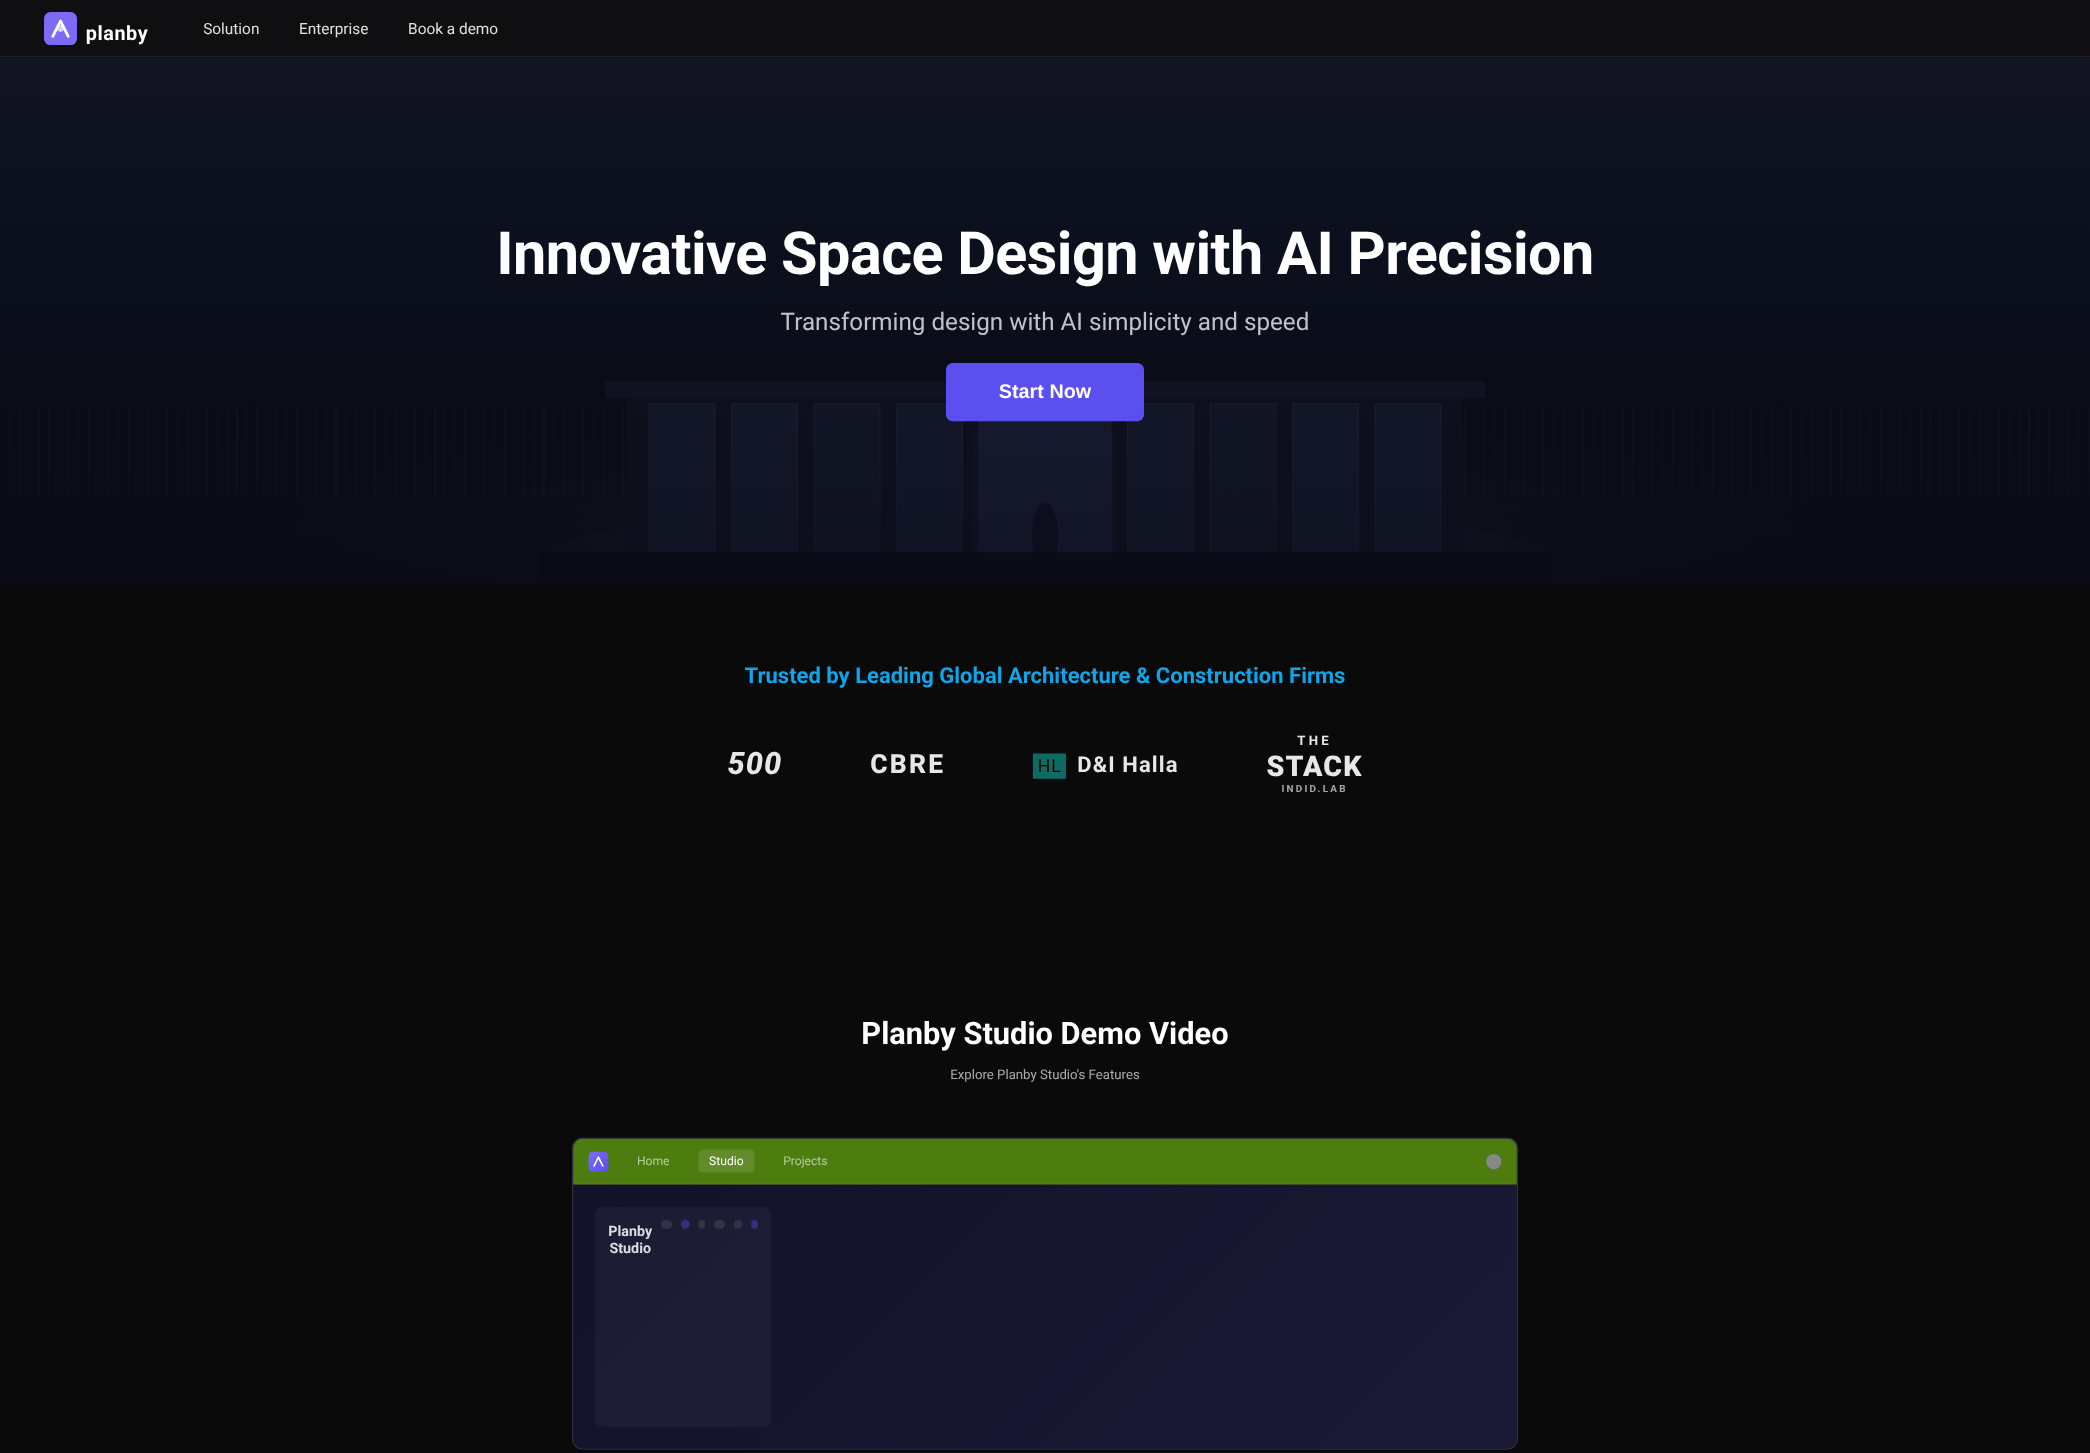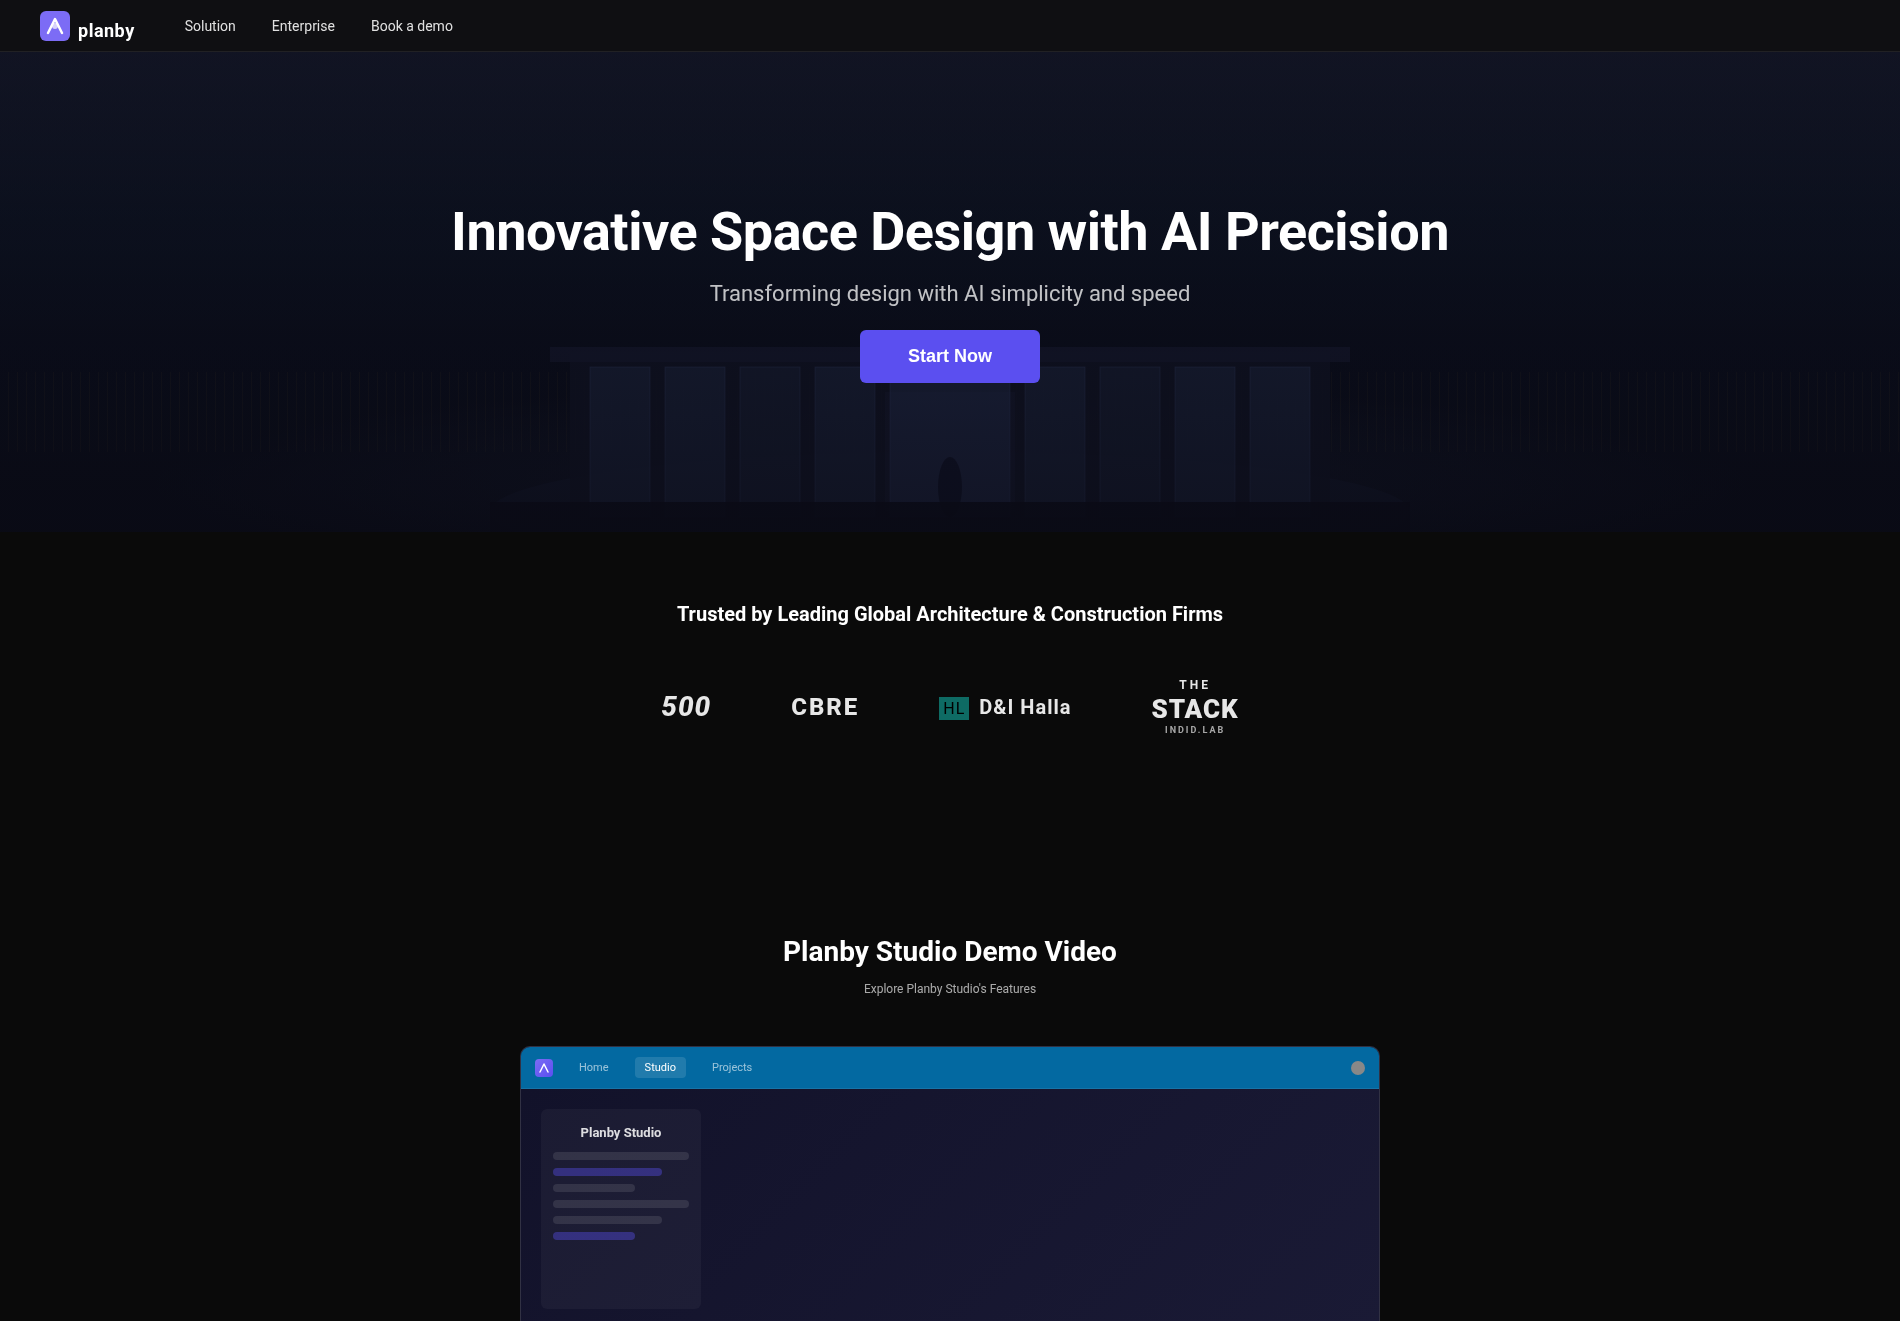--- a/index.html
+++ b/index.html
@@ -165,22 +165,22 @@
     
     .trusted-section {
       background-color: #0a0a0a;
       padding: 70px 40px 60px;
       text-align: center;
     }
 
     .trusted-title {
       font-size: 20px;
       font-weight: 700;
-      color: #ffffff;
-      margin-bottom: 52px;
+      color: #0ea5e9;
+      margin-bottom: 40px;
     }
 
     .trusted-logos {
       display: flex;
       justify-content: center;
       align-items: center;
       gap: 80px;
     }
 
     .logo-item {
@@ -266,21 +266,21 @@
       width: 860px;
       margin: 0 auto;
       border-radius: 10px;
       overflow: hidden;
       background-color: #1a1a2e;
       border: 1px solid rgba(255,255,255,0.1);
     }
 
     
     .browser-bar {
-      background-color: #0369a1;
+      background-color: #4d7c0f;
       padding: 10px 14px;
       display: flex;
       align-items: center;
       gap: 10px;
       border-bottom: 1px solid rgba(255,255,255,0.08);
     }
 
     .browser-nav {
       display: flex;
       align-items: center;
@@ -328,21 +328,20 @@
       padding: 20px;
     }
 
     .browser-sidebar {
       width: 160px;
       background-color: rgba(255,255,255,0.04);
       height: 100%;
       border-radius: 6px;
       padding: 12px;
       display: flex;
-      flex-direction: column;
       gap: 8px;
     }
 
     .studio-label {
       font-size: 13px;
       font-weight: 700;
       color: rgba(255,255,255,0.85);
       padding: 4px 0;
     }
 

